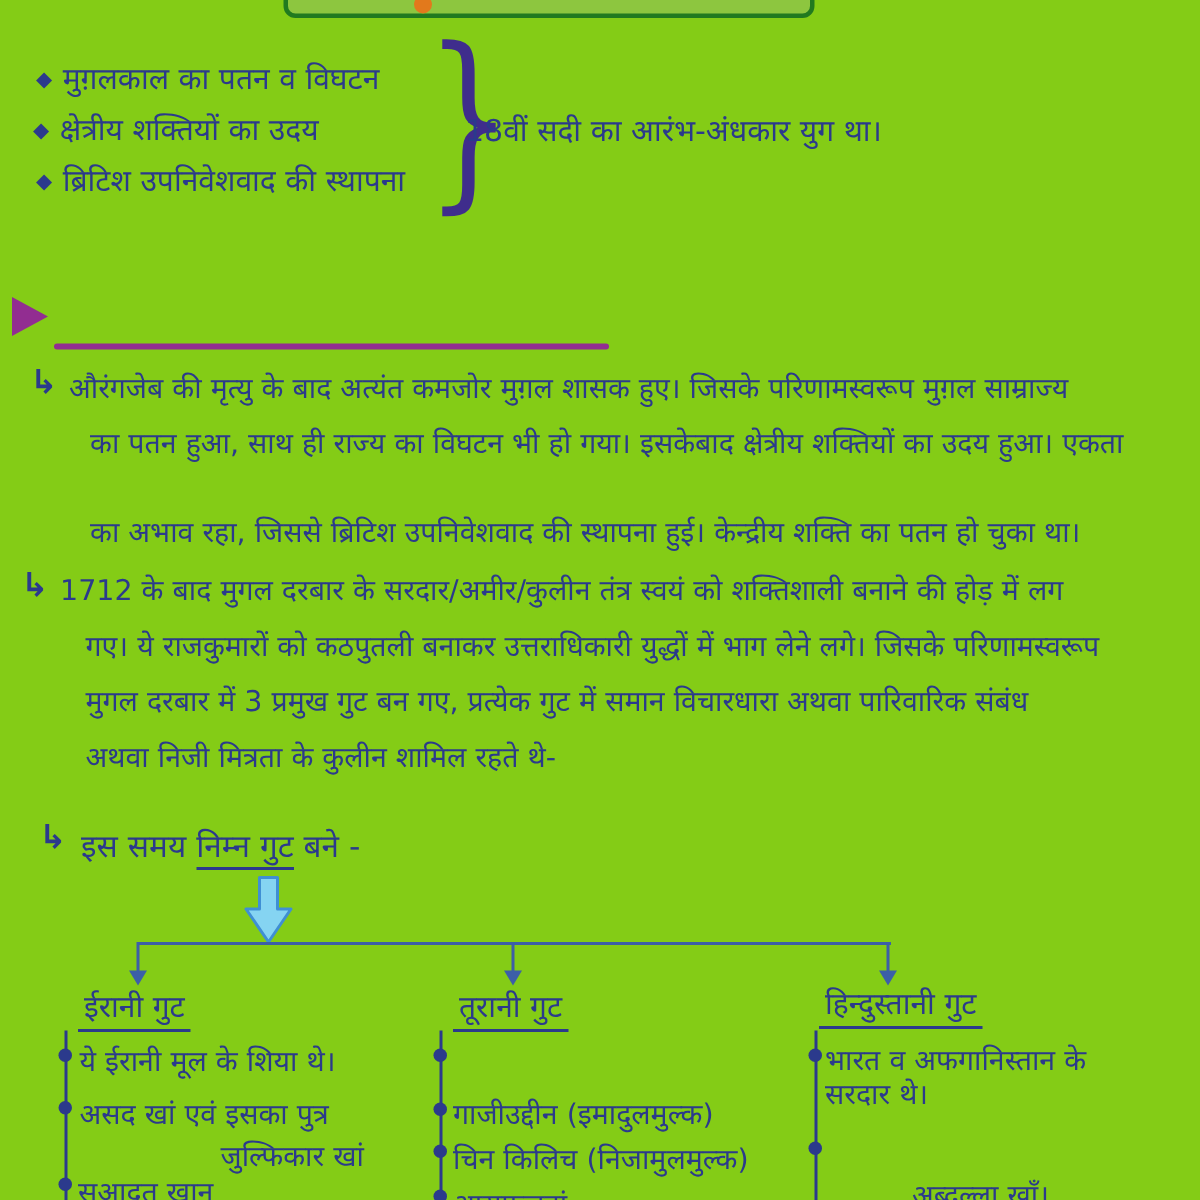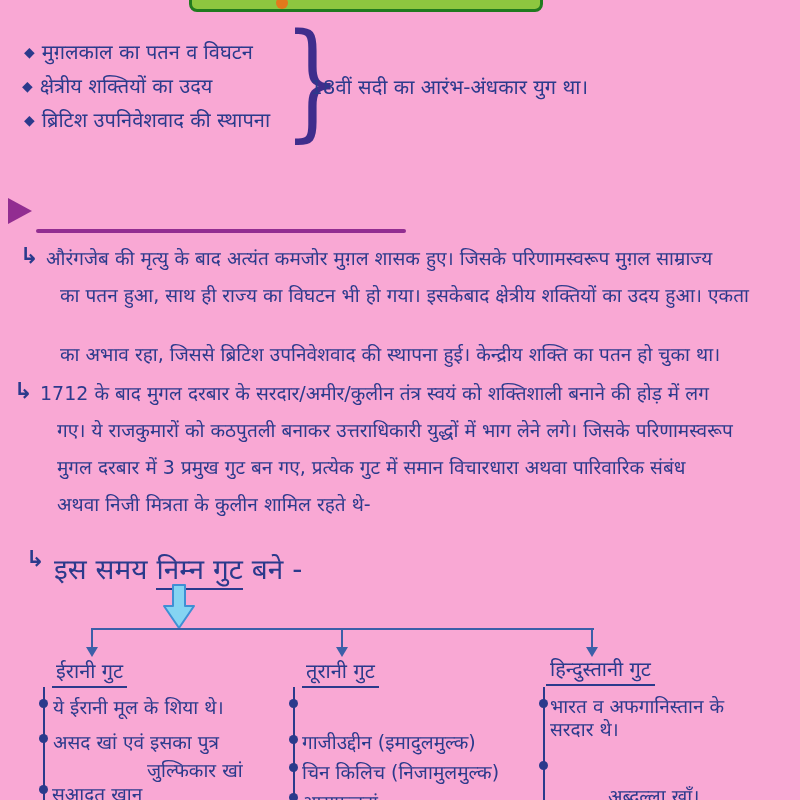--- a/index.html
+++ b/index.html
@@ -1,18 +1,18 @@
 <!DOCTYPE html>
 <html><head>
 <meta charset="utf-8">
 <style>
   * { margin:0; padding:0; box-sizing:border-box; }
   html,body { width:800px; height:800px; overflow:hidden; background:#fcfcfa; }
   body { font-family:"DejaVu Sans", sans-serif; }
-  #page { position:relative; width:800px; height:800px; background:#f9a8d4; overflow:hidden; }
+  #page { position:relative; width:800px; height:800px; background:#84cc16; overflow:hidden; }
 
   
   .banner { position:absolute; left:189px; top:-32px; width:354px; height:44px;
             background:#8dc63f; border:3px solid #217a1f; border-radius:8px; }
   .banner-dot { position:absolute; left:84px; top:26px; width:12px; height:12px;
                 background:#e2791c; border-radius:50%; }
   .line { position:absolute; white-space:nowrap; color:#2b3a8c; font-size:19px; }
 
   
   .intro-item { position:absolute; white-space:nowrap; color:#2b3a8c; font-size:20px; }
@@ -26,21 +26,21 @@
                 border-left:24px solid #922d91; border-top:13px solid transparent;
                 border-bottom:13px solid transparent; }
   .heading { position:absolute; left:40px; top:192px; font-size:23px; font-weight:600;
              color:#922d91; white-space:nowrap; }
   .head-underline { position:absolute; left:36px; top:229px; width:370px; height:4px;
                     background:#922d91; border-radius:2px; }
 
   .hook { position:absolute; font-size:22px; font-weight:bold; color:#2b3a8c; }
 
   
-  .groups-intro { position:absolute; left:54px; top:549px; font-size:28px; color:#2b3a8c; white-space:nowrap;text-align:center; }
+  .groups-intro { position:absolute; left:54px; top:549px; font-size:21px; color:#2b3a8c; white-space:nowrap;text-align:center; }
   .u-seg { border-bottom:2px solid #2b3a8c; padding-bottom:2px; }
 
   .fat-arrow { position:absolute; left:160px; top:584px; }
 
   
   .tree-h { position:absolute; left:92px; top:628px; width:502px; height:2px; background:#3c5fa8; }
   .tree-v { position:absolute; top:628px; width:2px; height:20px; background:#3c5fa8; }
   .tree-a { position:absolute; top:647px; width:0; height:0;
             border-left:6px solid transparent; border-right:6px solid transparent;
             border-top:10px solid #3c5fa8; }

